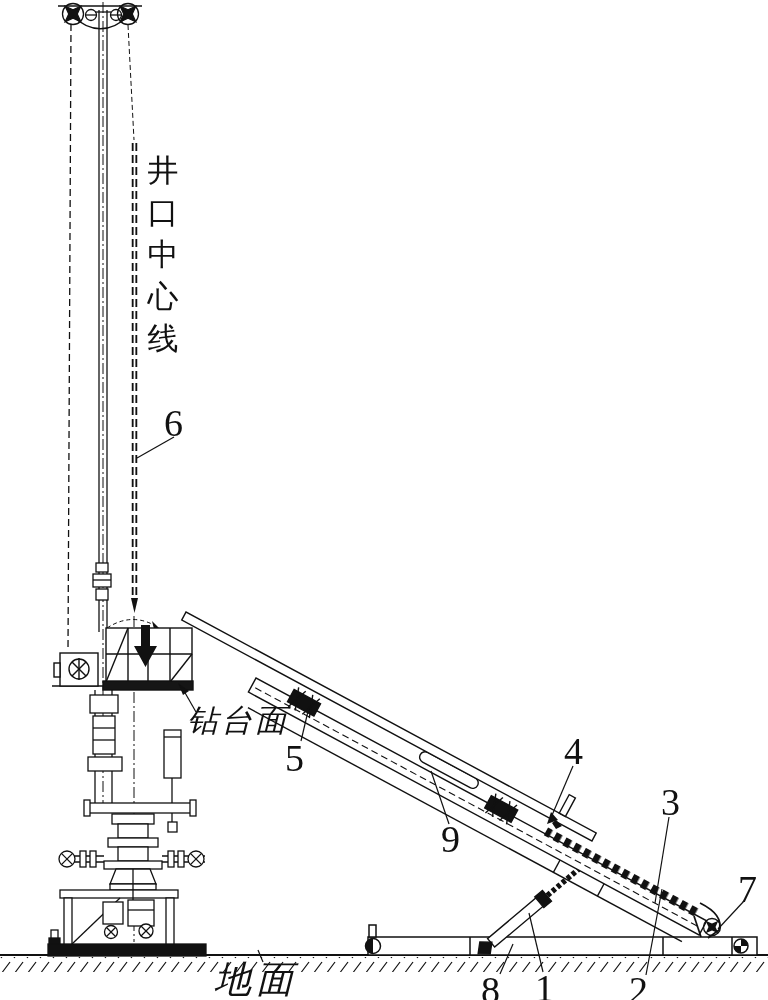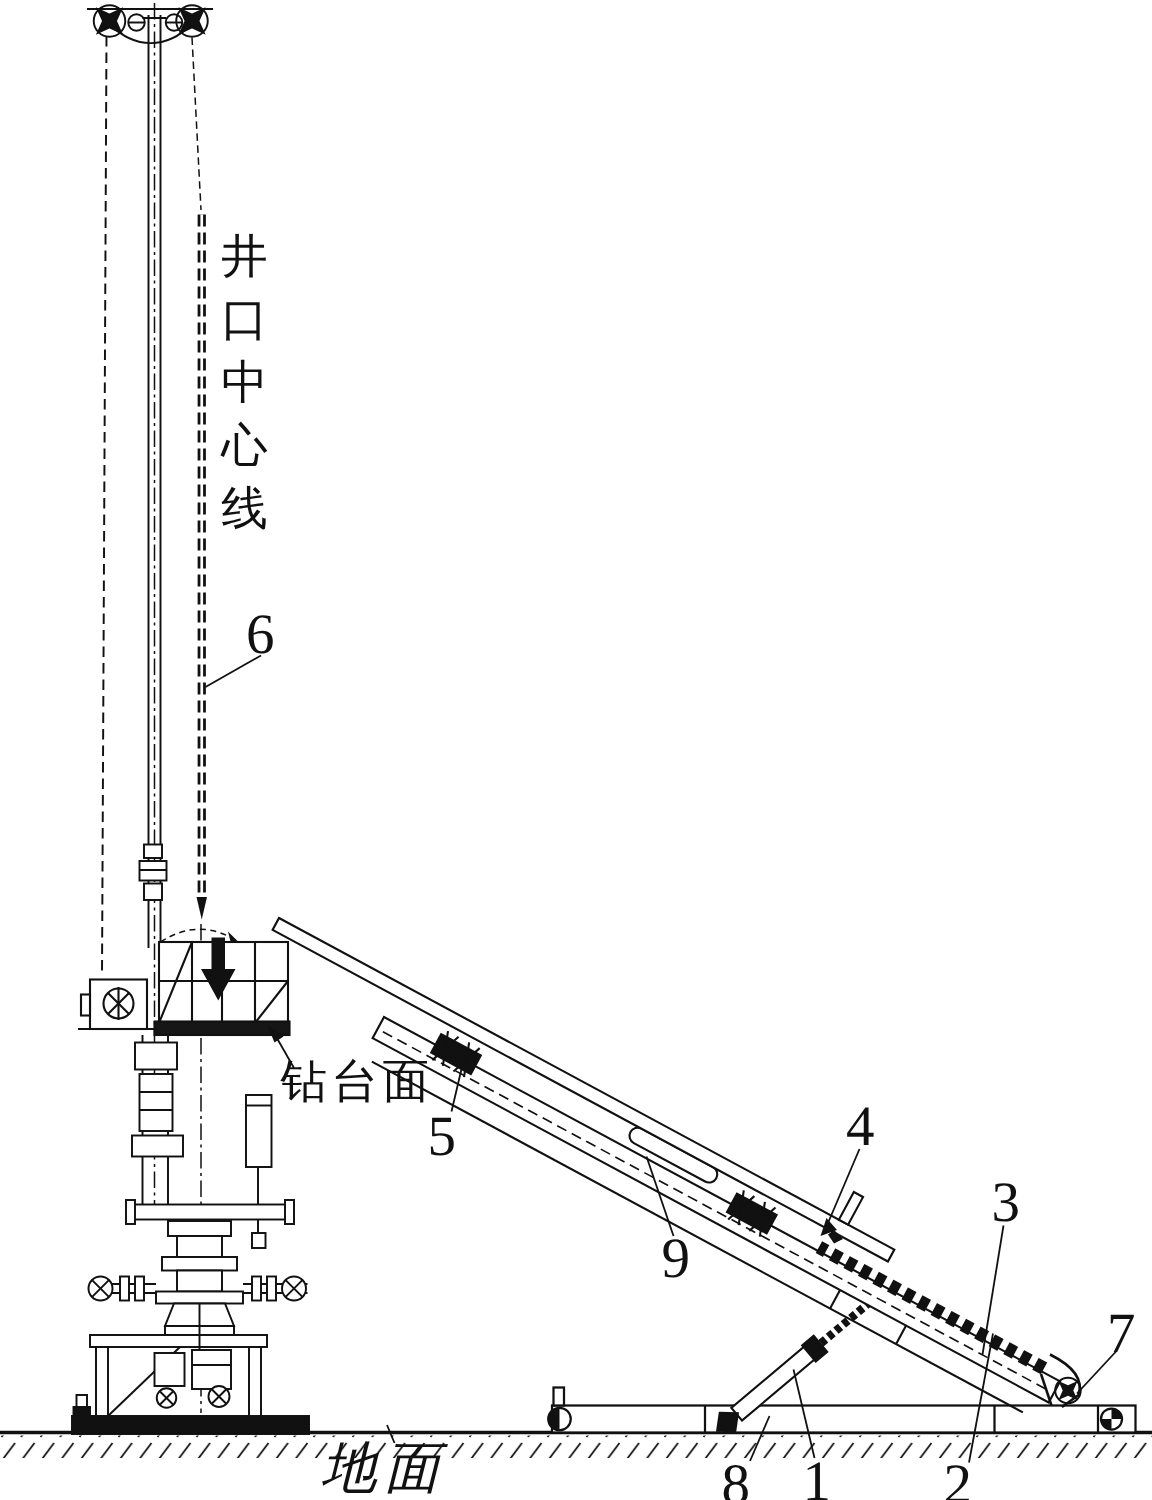--- a/index.html
+++ b/index.html
@@ -251,21 +251,21 @@
     <polygon points="547,824 551,812 558,820" fill="#111" stroke="none"></polygon>
     <line x1="669" y1="817" x2="655" y2="903"></line>
     <line x1="646" y1="975" x2="662" y2="889"></line>
     <line x1="543" y1="972" x2="529" y2="913"></line>
     <line x1="500" y1="974" x2="513" y2="944"></line>
     <line x1="744" y1="901" x2="718" y2="929"></line>
   </g>
 </svg>
 
   <div class="vtext" style="left:146px;top:150px;text-align:center;">井口中心线</div>
-  <div class="lbl cn" style="left:187px;top:705px;">钻台面</div>
+  <div class="lbl cn" style="left:187px;top:705px;font-style:italic;">钻台面</div>
   <div class="lbl cn-big" style="left:214px;top:961px;">地面</div>
 
   <div class="lbl num" style="left:164px;top:404px;">6</div>
   <div class="lbl num" style="left:285px;top:739px;">5</div>
   <div class="lbl num" style="left:441px;top:820px;">9</div>
   <div class="lbl num" style="left:564px;top:732px;">4</div>
   <div class="lbl num" style="left:661px;top:783px;">3</div>
   <div class="lbl num" style="left:738px;top:870px;">7</div>
   <div class="lbl num" style="left:481px;top:971px;">8</div>
   <div class="lbl num" style="left:535px;top:969px;">1</div>

